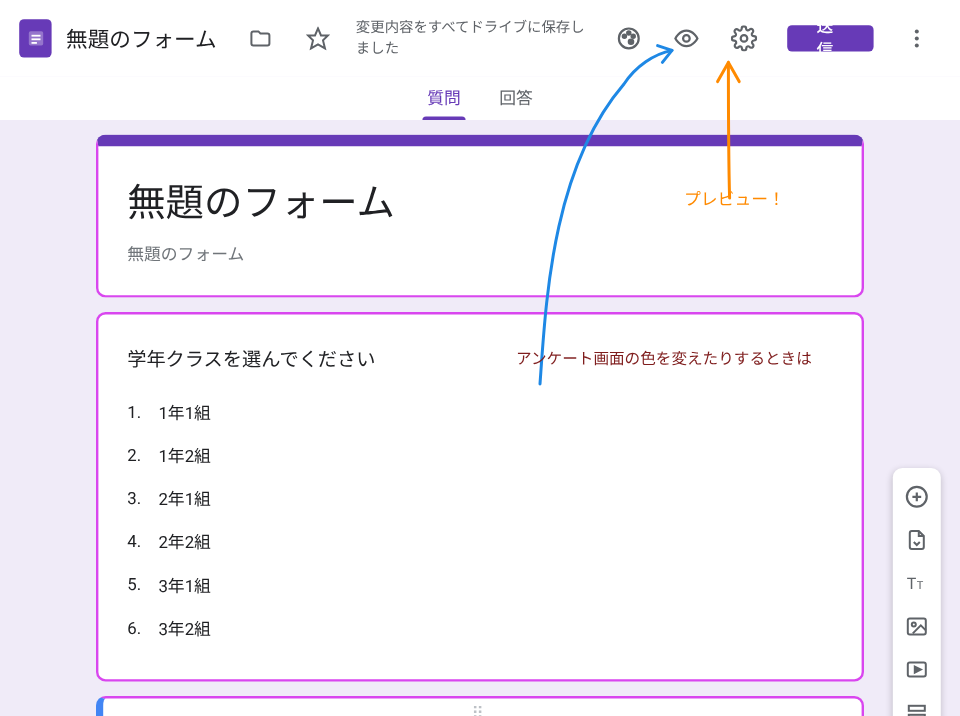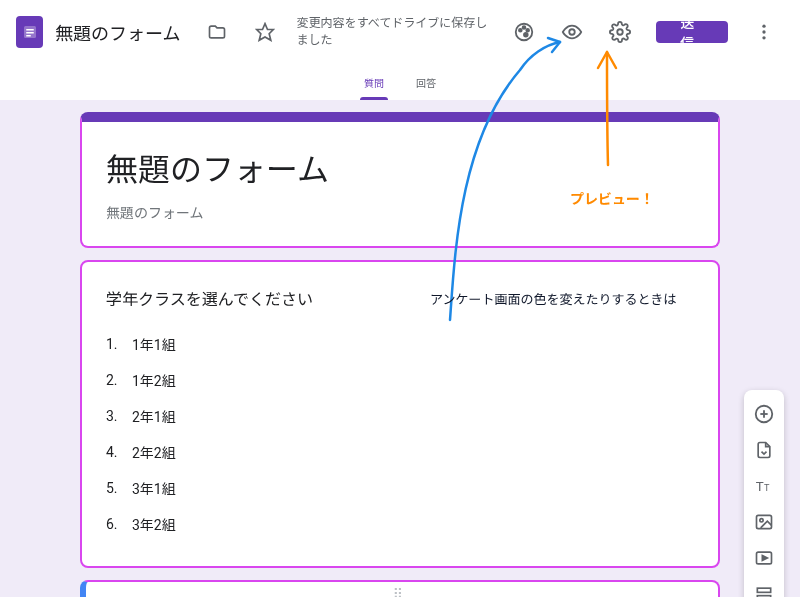--- a/index.html
+++ b/index.html
@@ -6,38 +6,38 @@
     body { width: 800px; height: 597px; background: #f0ebf8; overflow: hidden; position: relative; }
     .header { height: 64px; background: #fff; display: flex; align-items: center; padding: 0 16px; gap: 8px; }
     .app-logo { width: 32px; height: 32px; background: #673ab7; border-radius: 4px; display: flex; align-items: center; justify-content: center; }
     .app-logo svg { fill: #fff; }
     .doc-title { font-size: 18px; color: #202124; margin-left: 4px; margin-right: 8px; white-space: nowrap; }
     .icon-btn { width: 40px; height: 40px; border-radius: 50%; display: flex; align-items: center; justify-content: center; cursor: pointer; color: #5f6368; flex-shrink: 0; }
     .save-status { font-size: 12px; color: #5f6368; line-height: 1.4; margin-left: 4px; }
     .spacer { flex: 1; }
     .send-btn { background: #673ab7; color: #fff; padding: 0 24px; height: 22px; border-radius: 4px; font-size: 14px; font-weight: 500; display: flex; align-items: center; cursor: pointer; margin: 0 8px; }
     .tabs { height: 36px; background: #fff; display: flex; justify-content: center; gap: 24px; }
-    .tab { font-size: 10px; color: #5f6368; padding: 0 4px; display: flex; align-items: center; cursor: pointer; position: relative; }
+    .tab { font-size: 14px; color: #5f6368; padding: 0 4px; display: flex; align-items: center; cursor: pointer; position: relative; }
     .tab.active { color: #673ab7; }
     .tab.active::after { content: ''; position: absolute; bottom: 0; left: 0; right: 0; height: 3px; background: #673ab7; border-radius: 3px 3px 0 0; }
     .content { padding: 12px 0 0; display: flex; flex-direction: column; align-items: center; }
     .card { width: 640px; background: #fff; border-radius: 8px; margin-bottom: 12px; position: relative; border: 2px solid #d946ef; }
     .title-card { border-top: 10px solid #673ab7; padding: 22px 24px 24px; }
     .form-title { font-size: 32px; color: #202124; font-weight: 400; margin-bottom: 12px; }
     .form-desc { font-size: 14px; color: #70757a; }
     .question-card { padding: 24px; }
     .q-title { font-size: 16px; color: #202124; margin-bottom: 16px; }
     .q-option { display: flex; align-items: center; font-size: 14px; color: #202124; padding: 8px 0; gap: 8px; }
     .q-num { width: 18px; }
     .editing-card { border-left: 6px solid #4285f4; padding: 24px; min-height: 40px; }
     .drag-handle { text-align: center; color: #bdc1c6; font-size: 14px; letter-spacing: 2px; padding-top: 4px; }
     .side-toolbar { position: absolute; right: 16px; top: 390px; background: #fff; border-radius: 8px; box-shadow: 0 2px 6px rgba(0,0,0,0.2); display: flex; flex-direction: column; padding: 6px 0; }
     .side-toolbar .tool { width: 40px; height: 36px; display: flex; align-items: center; justify-content: center; cursor: pointer; color: #5f6368; }
     .annotation { position: absolute; pointer-events: none; }
-    .anno-blue { color: #0f172a; font-size: 13px; line-height: 1.6; }
+    .anno-blue { color: #7f1d1d; font-size: 13px; line-height: 1.6; }
     .anno-orange { color: #ff8a00; font-size: 14px; }
     svg { display: block; }
   </style>
 </head>
 <body>
 
 <div class="header">
   <div class="app-logo">
     <svg width="18" height="18" viewBox="0 0 24 24">
         <rect x="4" y="4" width="16" height="16" rx="2" fill="#fff" fill-opacity="0.3"></rect>
@@ -180,16 +180,16 @@
 </div>
 
 <svg class="annotation" style="left:0;top:0;" width="800" height="597">
 
   <path d="M 450 320 C 455 250, 460 140, 520 70 C 530 55, 545 45, 560 42" stroke="#1e88e5" stroke-width="2.5" fill="none" stroke-linecap="round"></path>
   <path d="M 560 42 L 548 38 M 560 42 L 552 52" stroke="#1e88e5" stroke-width="2.5" fill="none" stroke-linecap="round"></path>
 
   <path d="M 608 165 C 607 130, 607 90, 607 52" stroke="#ff8a00" stroke-width="2.5" fill="none" stroke-linecap="round"></path>
   <path d="M 607 52 L 598 68 M 607 52 L 616 68" stroke="#ff8a00" stroke-width="2.5" fill="none" stroke-linecap="round"></path>
 </svg>
-<div class="annotation anno-orange" style="left:570px;top:188px;font-weight:bold;">プレビュー！</div>
+<div class="annotation anno-orange" style="left:570px;top:156px;">プレビュー！</div>
 <div class="annotation anno-blue" style="left:430px;top:290px;">
   <div>アンケート画面の色を変えたりするときは</div>
 </div>
 
 </body></html>

